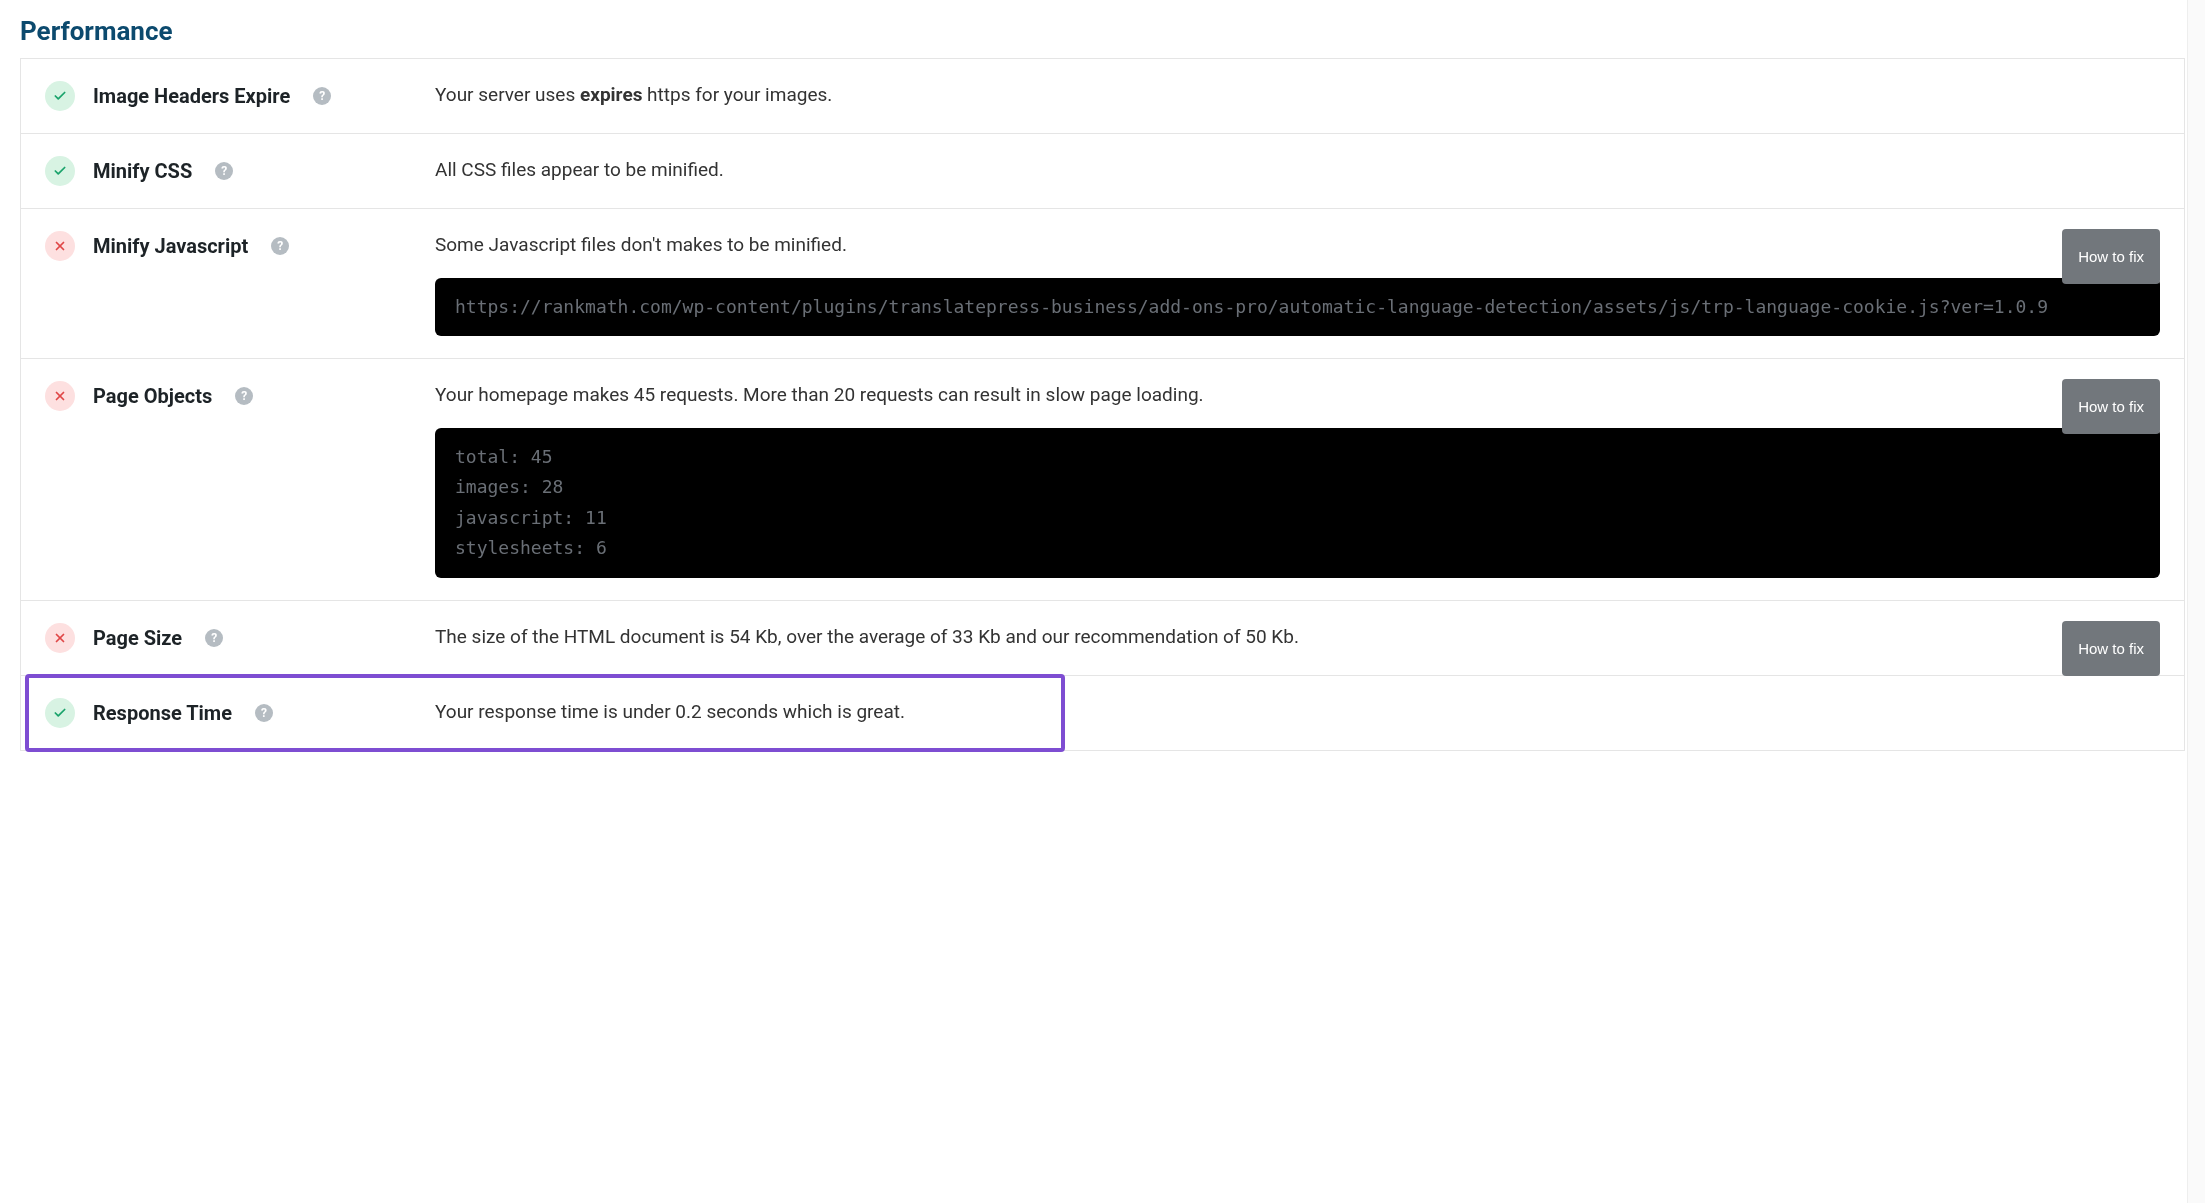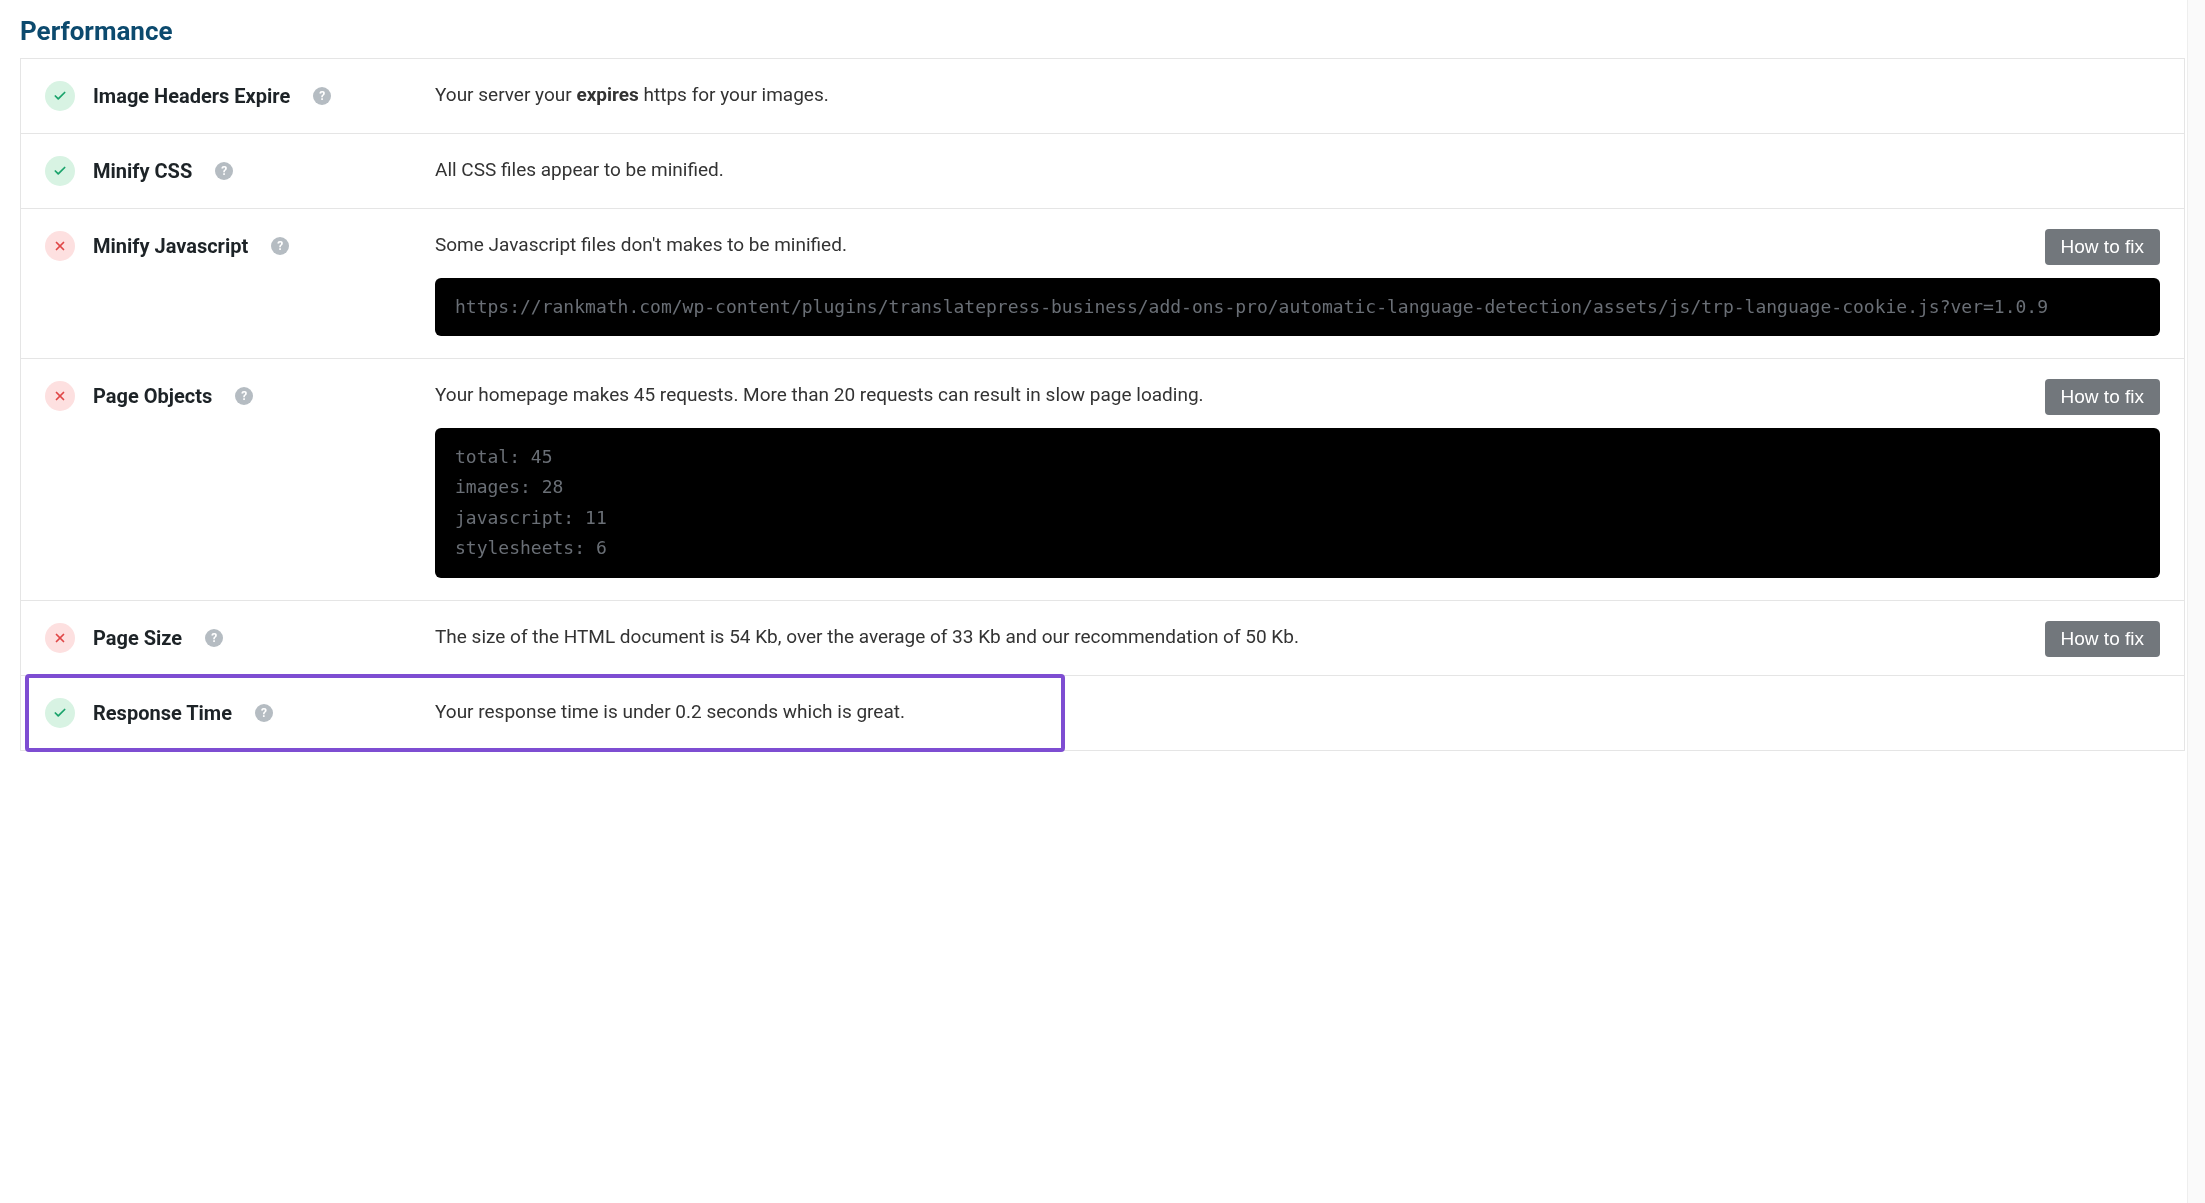--- a/index.html
+++ b/index.html
@@ -95,22 +95,22 @@
     word-break: break-word;
   }
   .fix-btn {
     position: absolute;
     top: 20px;
     right: 24px;
     background: #72777c;
     color: #fff;
     border: none;
     border-radius: 4px;
-    padding: 7px 16px;
-    font-size: 19px;
+    padding: 19px 16px;
+    font-size: 15px;
     font-weight: 500;
     cursor: pointer;
   }
   .highlight-box {
     position: absolute;
     border: 4px solid #7e4dd2;
     border-radius: 4px;
     pointer-events: none;
   }
   .right-scroll {
@@ -138,21 +138,21 @@
               <polyline points="20 6 9 17 4 12"></polyline>
             </svg>
         </span>
         <span class="check-label">
           <span>Image Headers Expire</span>
           <span class="help-icon">?</span>
         </span>
       </div>
       <div class="check-body">
         <div class="check-desc">
-          <span>Your server your </span><b>expires</b><span> https for your images.</span>
+          <span>Your server uses </span><b>expires</b><span> https for your images.</span>
         </div>
       </div>
     </div>
 
     <div class="check-row">
       <div class="check-left">
         <span class="status-icon status-pass">
           <svg viewBox="0 0 24 24" fill="none" stroke="#1aa36b" stroke-width="3" stroke-linecap="round" stroke-linejoin="round">
               <polyline points="20 6 9 17 4 12"></polyline>
             </svg>

